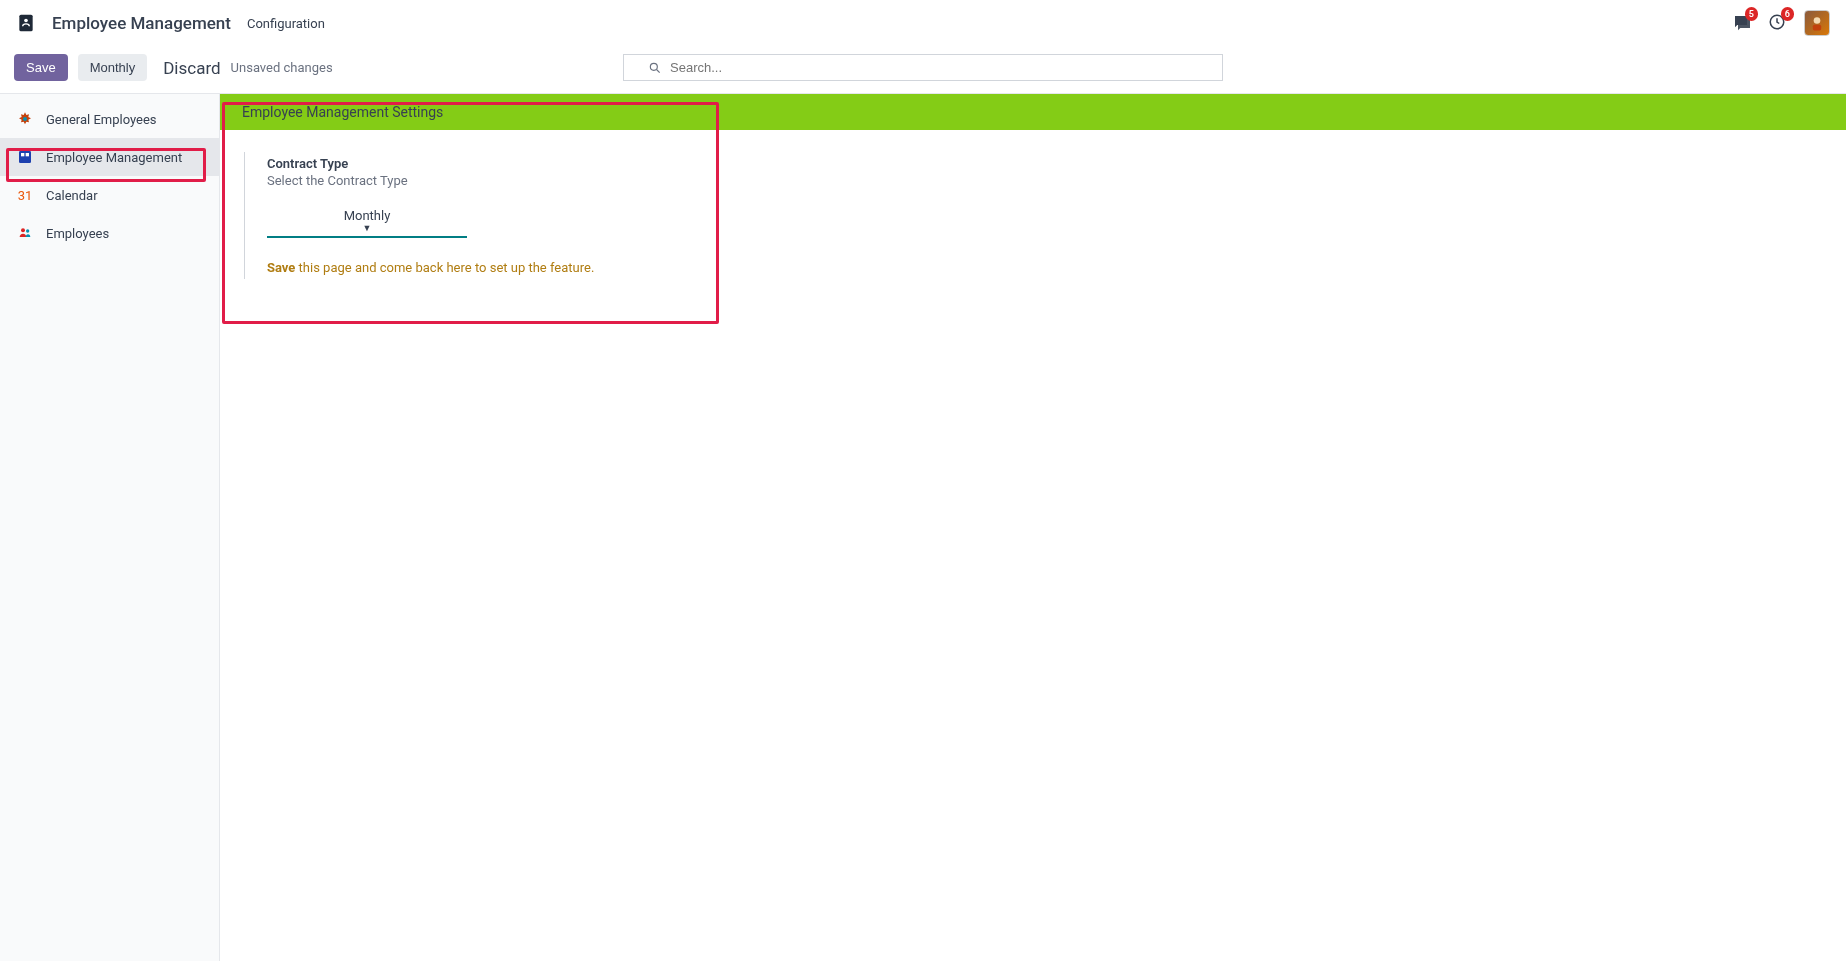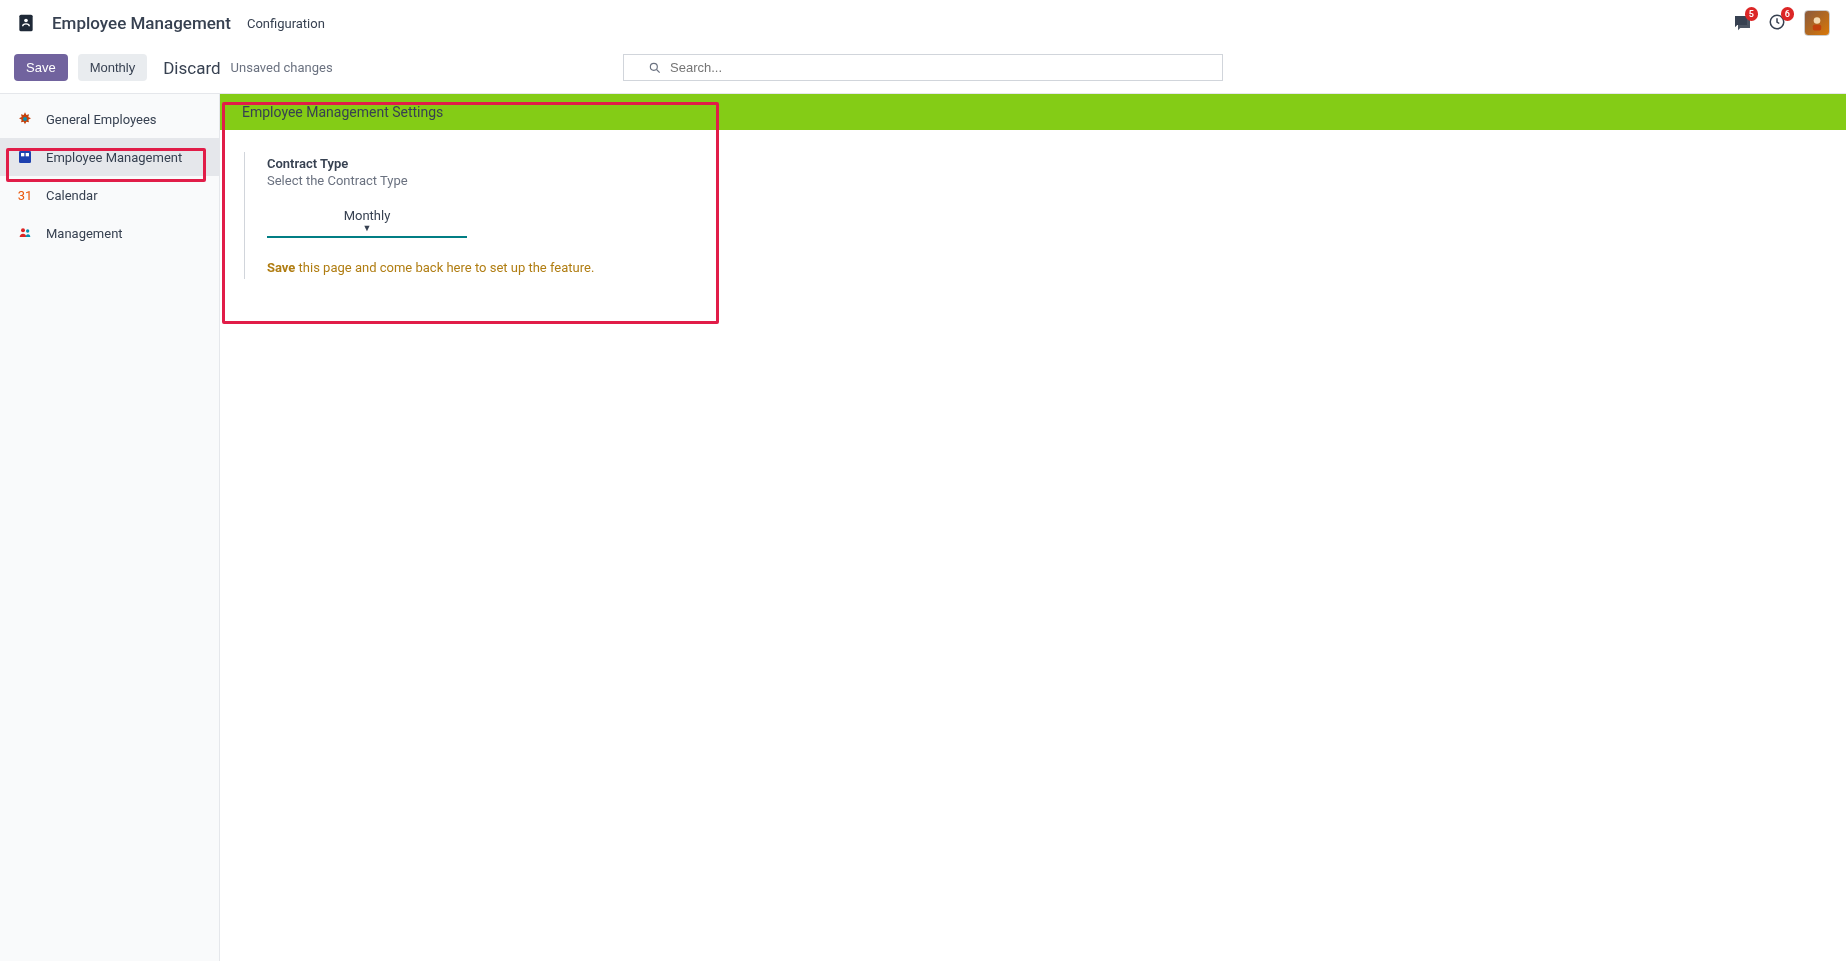--- a/index.html
+++ b/index.html
@@ -206,21 +206,21 @@
     </div>
     <div class="side-item">
       <span class="side-icon">
         <svg width="16" height="16" viewBox="0 0 24 24">
             <circle cx="9" cy="8" r="3" fill="#dc2626"></circle>
             <circle cx="16" cy="9" r="2.5" fill="#0891b2"></circle>
             <path d="M4 18c0-3 2-5 5-5s5 2 5 5" fill="#dc2626"></path>
             <path d="M13 18c0-2 1.5-4 3.5-4s3.5 2 3.5 4" fill="#0891b2"></path>
           </svg>
       </span>
-      <span>Management</span>
+      <span>Employees</span>
     </div>
   </div>
 
   <div class="main">
     <div class="section-header">Employee Management Settings</div>
     <div class="settings-body">
       <div class="setting-block">
         <div class="setting-title">Contract Type</div>
         <div class="setting-desc">Select the Contract Type</div>
         <div class="select-field">

